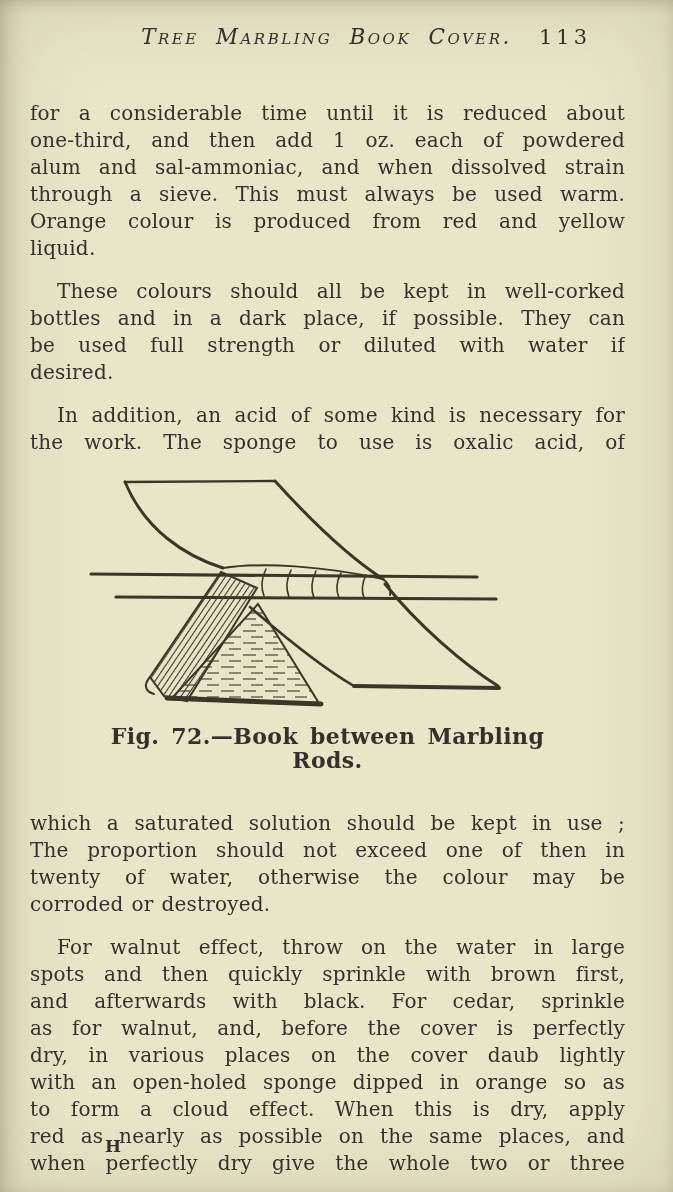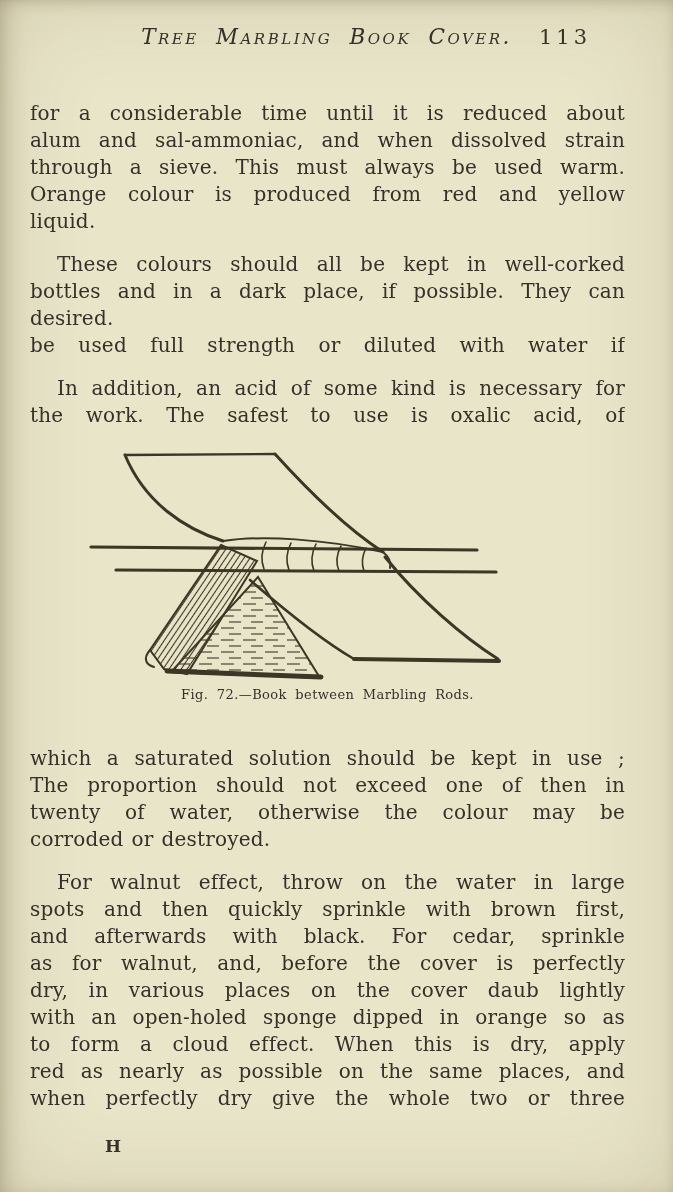--- a/index.html
+++ b/index.html
@@ -34,22 +34,22 @@
   .line {
     text-align:justify; text-align-last:justify;
     word-spacing:1.5px; letter-spacing:.2px;
     height:27px; overflow:hidden;
   }
   .line.last { text-align-last:left; }
   .paragraph.indent .line:first-child { text-indent:27px; }
   figure { margin:14px auto 38px; width:480px; padding:0; }
   figure svg { display:block; }
   figcaption {
-    margin-top:2px; text-align:center;
-    font-size:13px; font-weight:normal;
+    margin-top:16px; text-align:center;
+    font-size:22px; font-weight:bold;
     letter-spacing:.4px; word-spacing:4px; line-height:24px;
   }
   .signature-mark {
     position:absolute; left:105px; top:1136px;
     font-weight:bold; font-size:17px; letter-spacing:1px;
   }
   .fig-stroke { stroke:var(--drawing-ink,#3d3526); fill:none; stroke-linecap:round; }
 </style>
 </head>
 <body>
@@ -59,34 +59,35 @@
   <div class="running-head">
     <span>Tree Marbling Book Cover.</span>
     <span class="page-number">113</span>
   </div>
 
   <div class="body-col">
 
     <div id="paras-before">
         <div class="paragraph">
           <div class="line">for a considerable time until it is reduced about</div>
+          <div class="line">one-third, and then add 1 oz. each of powdered</div>
           <div class="line">alum and sal-ammoniac, and when dissolved strain</div>
           <div class="line">through a sieve. This must always be used warm.</div>
           <div class="line">Orange colour is produced from red and yellow</div>
           <div class="line last">liquid.</div>
         </div>
         <div class="paragraph indent">
           <div class="line">These colours should all be kept in well-corked</div>
           <div class="line">bottles and in a dark place, if possible. They can</div>
+          <div class="line">be used full strength or diluted with water if</div>
           <div class="line last">desired.</div>
-          <div class="line">be used full strength or diluted with water if</div>
         </div>
         <div class="paragraph indent">
           <div class="line">In addition, an acid of some kind is necessary for</div>
-          <div class="line">the work. The safest to use is oxalic acid, of</div>
+          <div class="line">the work. The sponge to use is oxalic acid, of</div>
         </div>
       </div>
 
     <figure>
       <svg width="480" height="236" viewBox="0 0 480 236" xmlns="http://www.w3.org/2000/svg">
         <defs>
           <pattern id="steep" width="5" height="5" patternUnits="userSpaceOnUse" patternTransform="rotate(-56)">
             <line x1="0" y1="2.5" x2="5" y2="2.5" stroke="#3d3526" stroke-width="1.1"></line>
           </pattern>
           <pattern id="dashes" width="22" height="12" patternUnits="userSpaceOnUse">

